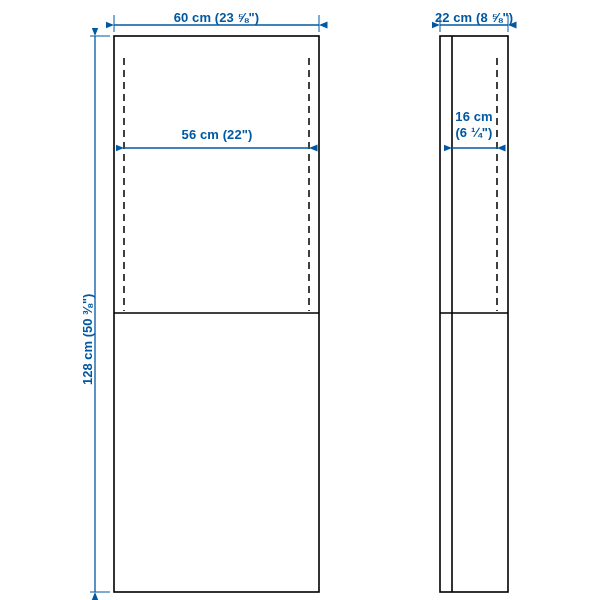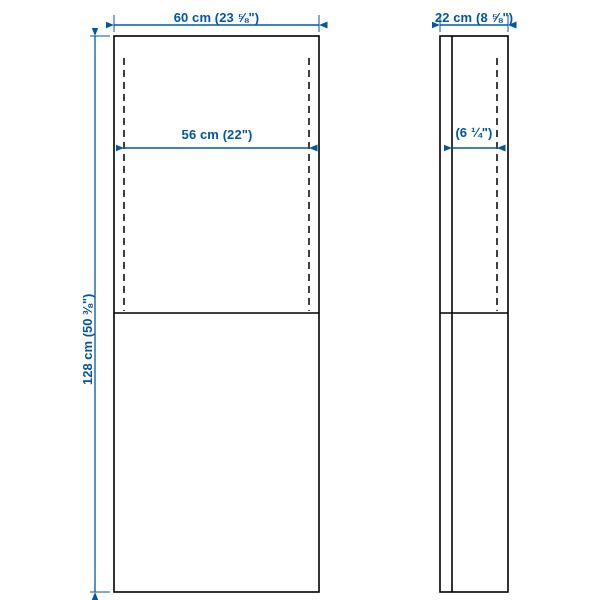--- a/index.html
+++ b/index.html
@@ -112,16 +112,17 @@
   </svg>
 
   <div class="dim-label center" style="left:110px; top:10px; width:213px;">60 cm (23 ⅝")</div>
 
   <div class="dim-label center" style="left:400px; top:10px; width:148px;">22 cm (8 ⅝")</div>
 
   <div class="vert-label" style="left:80px; top:385px;">128 cm (50 ⅜")</div>
 
   <div class="dim-label center" style="left:124px; top:127px; width:186px;">56 cm (22")</div>
 
+  <div class="dim-label center" style="left:424px; top:109px; width:100px;">16 cm</div>
 
   <div class="dim-label center" style="left:424px; top:125px; width:100px;">(6 ¼")</div>
 
 </div>
 
 </body></html>

